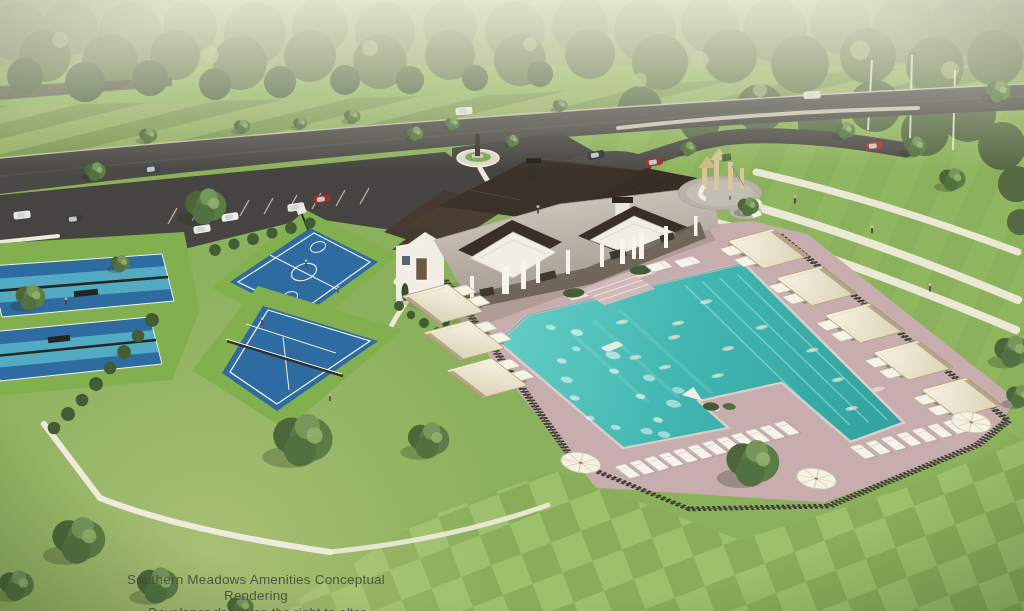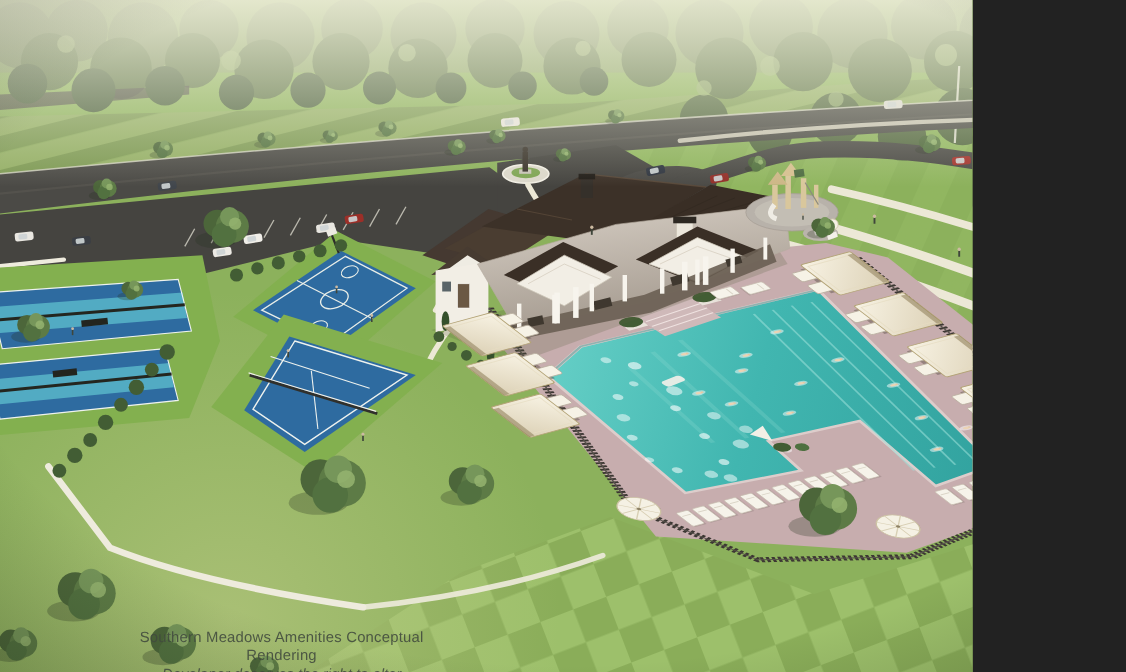--- a/index.html
+++ b/index.html
@@ -4,21 +4,21 @@
 <style>
   :root{
     --lawn:#8cb15c; --lawn-stripe:#7e9a55; --lawn-checker:#9dc06b; --treeline:#5a6f46;
     --road:#4b4a46; --parking:#454440; --path:#ece8d6;
     --pool-water:#3db3ad; --pool-water-light:#7fd9d2; --pool-deck:#c7adae;
     --clubhouse-roof:#3c3128; --clubhouse-wall:#f2eee5; --porch-roof:#c0b6aa;
     --cabana-canopy:#f3edda; --court-blue:#2e6ba0; --court-kitchen:#57b2c6; --court-apron:#83b04f;
     --hedge:#425d34; --fence:#3c3733; --umbrella:#f5f1e4; --caption-text:#414a3e;
   }
   html,body{margin:0;padding:0;background:#222;}
-  .stage{position:relative;width:884px;height:611px;overflow:hidden;background:var(--lawn);
+  .stage{position:relative;width:1024px;height:611px;overflow:hidden;background:var(--lawn);
          font-family:"Liberation Sans", sans-serif;}
   .stage svg{display:block;width:1024px;height:611px;}
   .caption{position:absolute;left:96px;top:572px;width:320px;text-align:center;
            color:var(--caption-text);opacity:.88;line-height:1.22;pointer-events:none;}
   .cap1{font-size:13.5px;letter-spacing:.2px;}
   .cap2{font-size:13.5px;font-style:italic;}
 </style>
 </head>
 <body>
 

